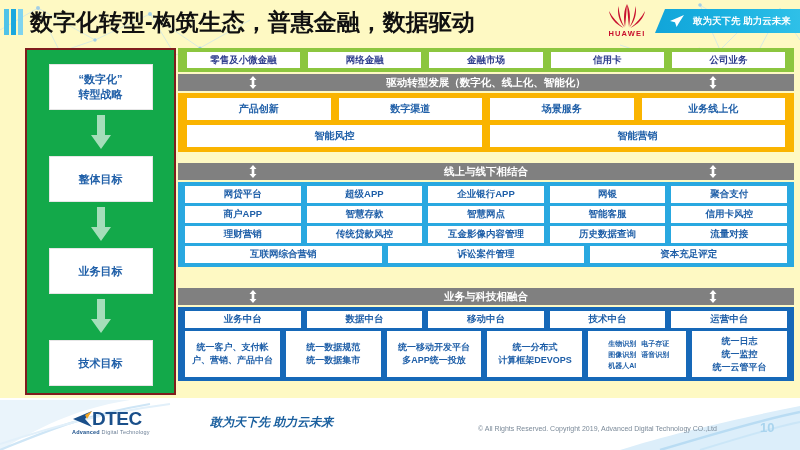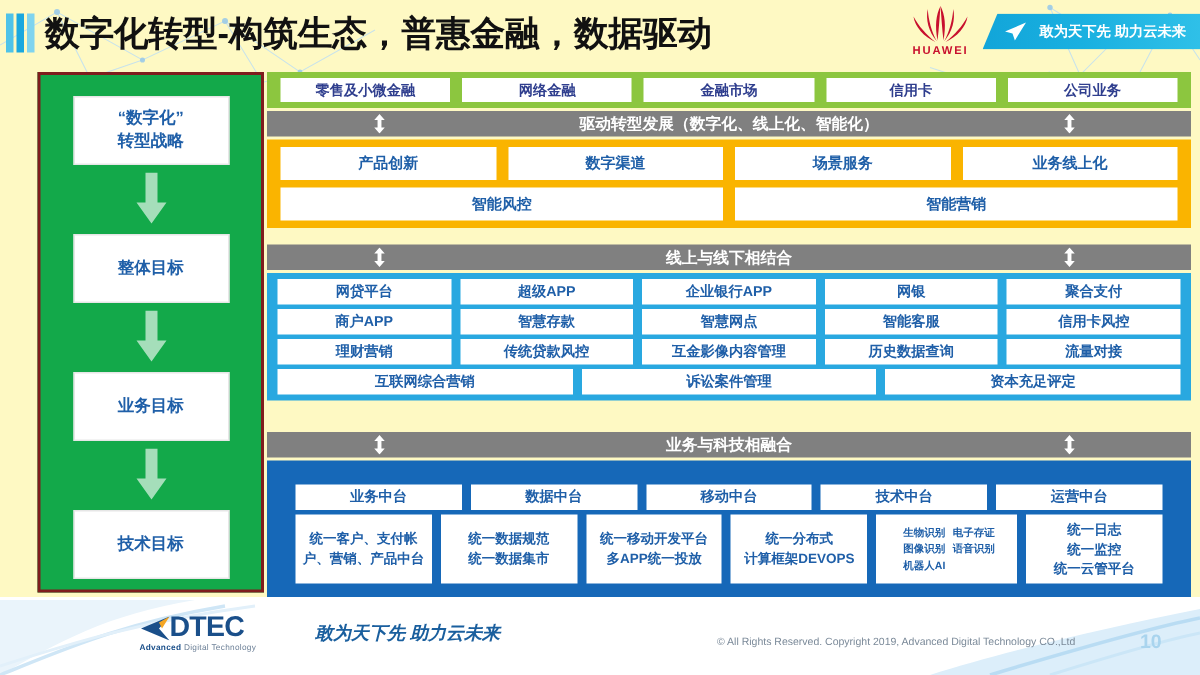--- a/index.html
+++ b/index.html
@@ -73,34 +73,34 @@
     font-size:10px;color:#1f5fa8;font-weight:bold;white-space:nowrap;}
 
   
   .blueblk{position:absolute;left:0;width:616px;background:#29a8e0;box-sizing:border-box;padding:4px;}
   .brow{display:flex;justify-content:space-between;}
   .brow + .brow{margin-top:3px;}
   .bcell{background:#fff;flex:1;margin:0 3px;height:17px;display:flex;align-items:center;justify-content:center;
     font-size:9.5px;color:#1f5fa8;font-weight:bold;white-space:nowrap;}
 
   
-  .dblk{position:absolute;left:0;width:616px;background:#1668b8;box-sizing:border-box;padding:16px;}
+  .dblk{position:absolute;left:0;width:616px;background:#1668b8;box-sizing:border-box;padding:4px;}
   .dhead{display:flex;justify-content:space-between;}
   .dcell-h{background:#fff;flex:1;margin:0 3px;height:17px;display:flex;align-items:center;justify-content:center;
     font-size:9.5px;color:#1f5fa8;font-weight:bold;white-space:nowrap;}
   .dbody{display:flex;justify-content:space-between;margin-top:3px;}
   .dcell-b{background:#fff;flex:1;margin:0 3px;height:46px;display:flex;align-items:center;justify-content:center;
     text-align:center;font-size:9px;color:#1f5fa8;font-weight:bold;line-height:13px;padding:2px 3px;box-sizing:border-box;}
   .dcell-b.algo{font-size:7px;line-height:11px;text-align:left;padding-left:6px;}
   .dcell-b.algo .pair{display:flex;gap:5px;}
 
   
   .footer{position:absolute;left:0;top:398px;width:800px;height:52px;background:#fff;overflow:hidden;}
   .footer svg.waves{position:absolute;left:0;top:0;}
-  .dtec{position:absolute;left:93px;top:11px;width:112px;height:30px;}
+  .dtec{position:absolute;left:72px;top:11px;width:112px;height:30px;}
   .dtec .dt-tri{position:absolute;left:0;top:2px;width:22px;height:16px;}
   .dtec .dt-name{position:absolute;left:20px;top:0;font-size:19px;font-weight:bold;color:#1a4f8a;letter-spacing:-0.5px;line-height:19px;}
   .dtec .dt-sub{position:absolute;left:0;top:20px;font-size:5.5px;color:#6b7f96;letter-spacing:.2px;white-space:nowrap;}
   .dtec .dt-sub b{color:#1a4f8a;}
   .slogan{position:absolute;left:210px;top:16px;font-size:12px;font-weight:bold;color:#1a5f9e;
     font-style:italic;white-space:nowrap;}
   .copyright{position:absolute;left:478px;top:27px;font-size:7px;color:#7b8a99;white-space:nowrap;}
   .pagenum{position:absolute;left:760px;top:22px;font-size:13px;font-weight:bold;color:#a9d4ee;}
 </style>
 </head>

